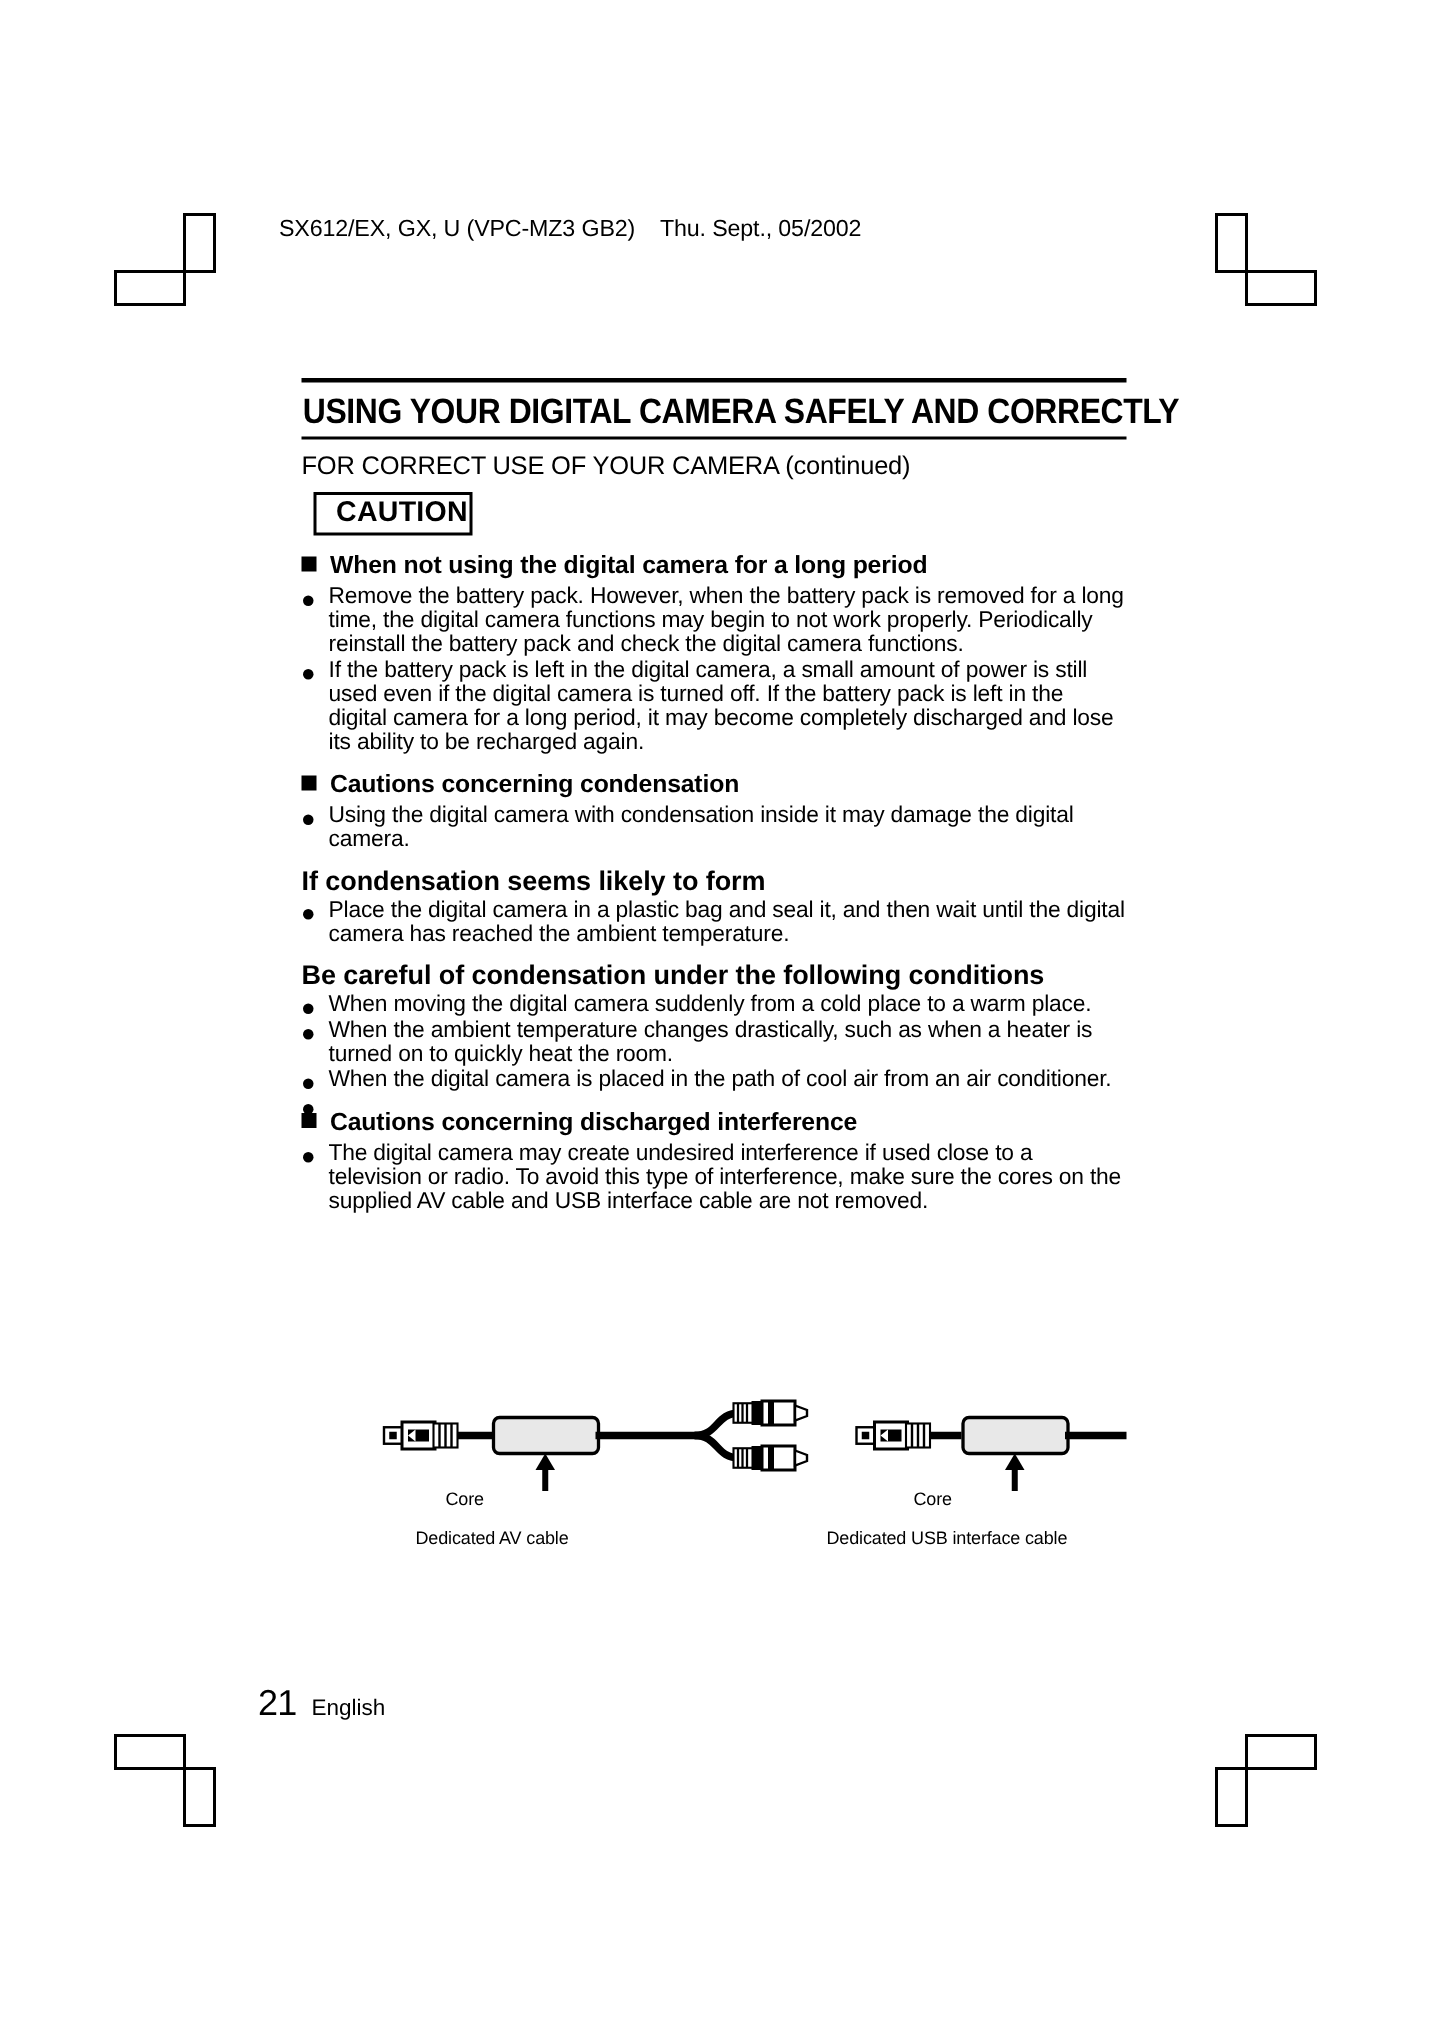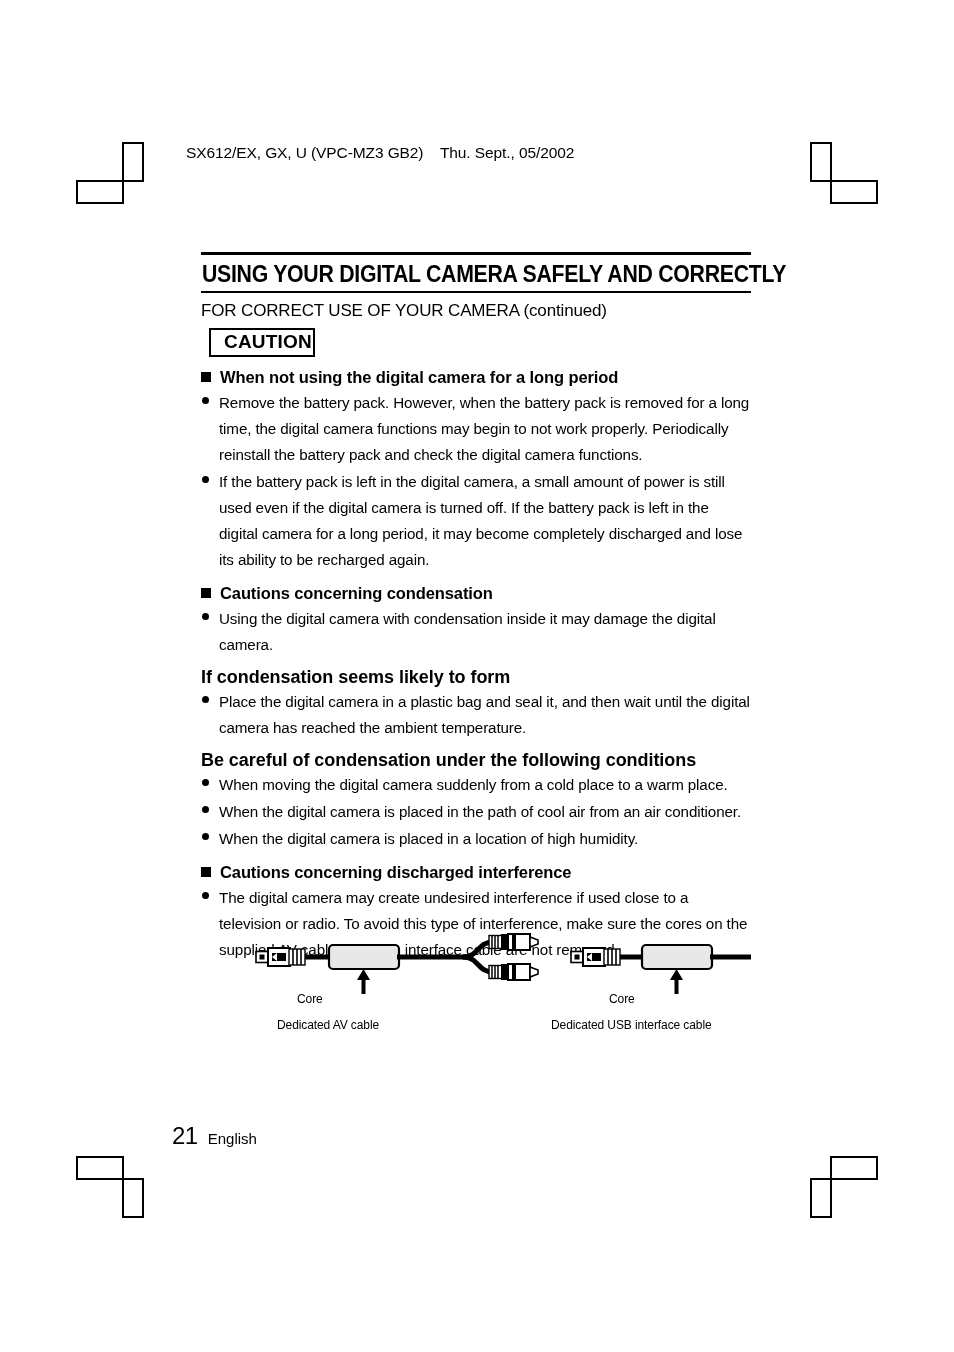--- a/index.html
+++ b/index.html
@@ -123,21 +123,21 @@
 
   ul.blist {
     list-style: none;
     margin: 0;
     padding: 0;
   }
   ul.blist li {
     position: relative;
     padding-left: 18px;
     font-size: 15.2px;
-    line-height: 26px;
+    line-height: 16px;
     margin-bottom: 1px;
     letter-spacing: -0.12px;
   }
   ul.blist li .dot {
     position: absolute;
     left: 1px;
     top: 7px;
     width: 7px;
     height: 7px;
     border-radius: 50%;
@@ -249,25 +249,28 @@
   </ul>
 
   <h4 class="bold-line">Be careful of condensation under the following conditions</h4>
   <ul class="blist">
     <li>
       <span class="dot"></span>
       <span>When moving the digital camera suddenly from a cold place to a warm place.</span>
     </li>
     <li>
       <span class="dot"></span>
+      <span>When the ambient temperature changes drastically, such as when a heater is turned on to quickly heat the room.</span>
+    </li>
+    <li>
+      <span class="dot"></span>
       <span>When the digital camera is placed in the path of cool air from an air conditioner.</span>
     </li>
     <li>
       <span class="dot"></span>
-      <span>When the digital camera is placed in a location of high humidity.</span>
     </li>
   </ul>
 
   
   <h3 class="sq-head">
     <span class="sq"></span>
     <span>Cautions concerning discharged interference</span>
   </h3>
   <ul class="blist">
     <li>

